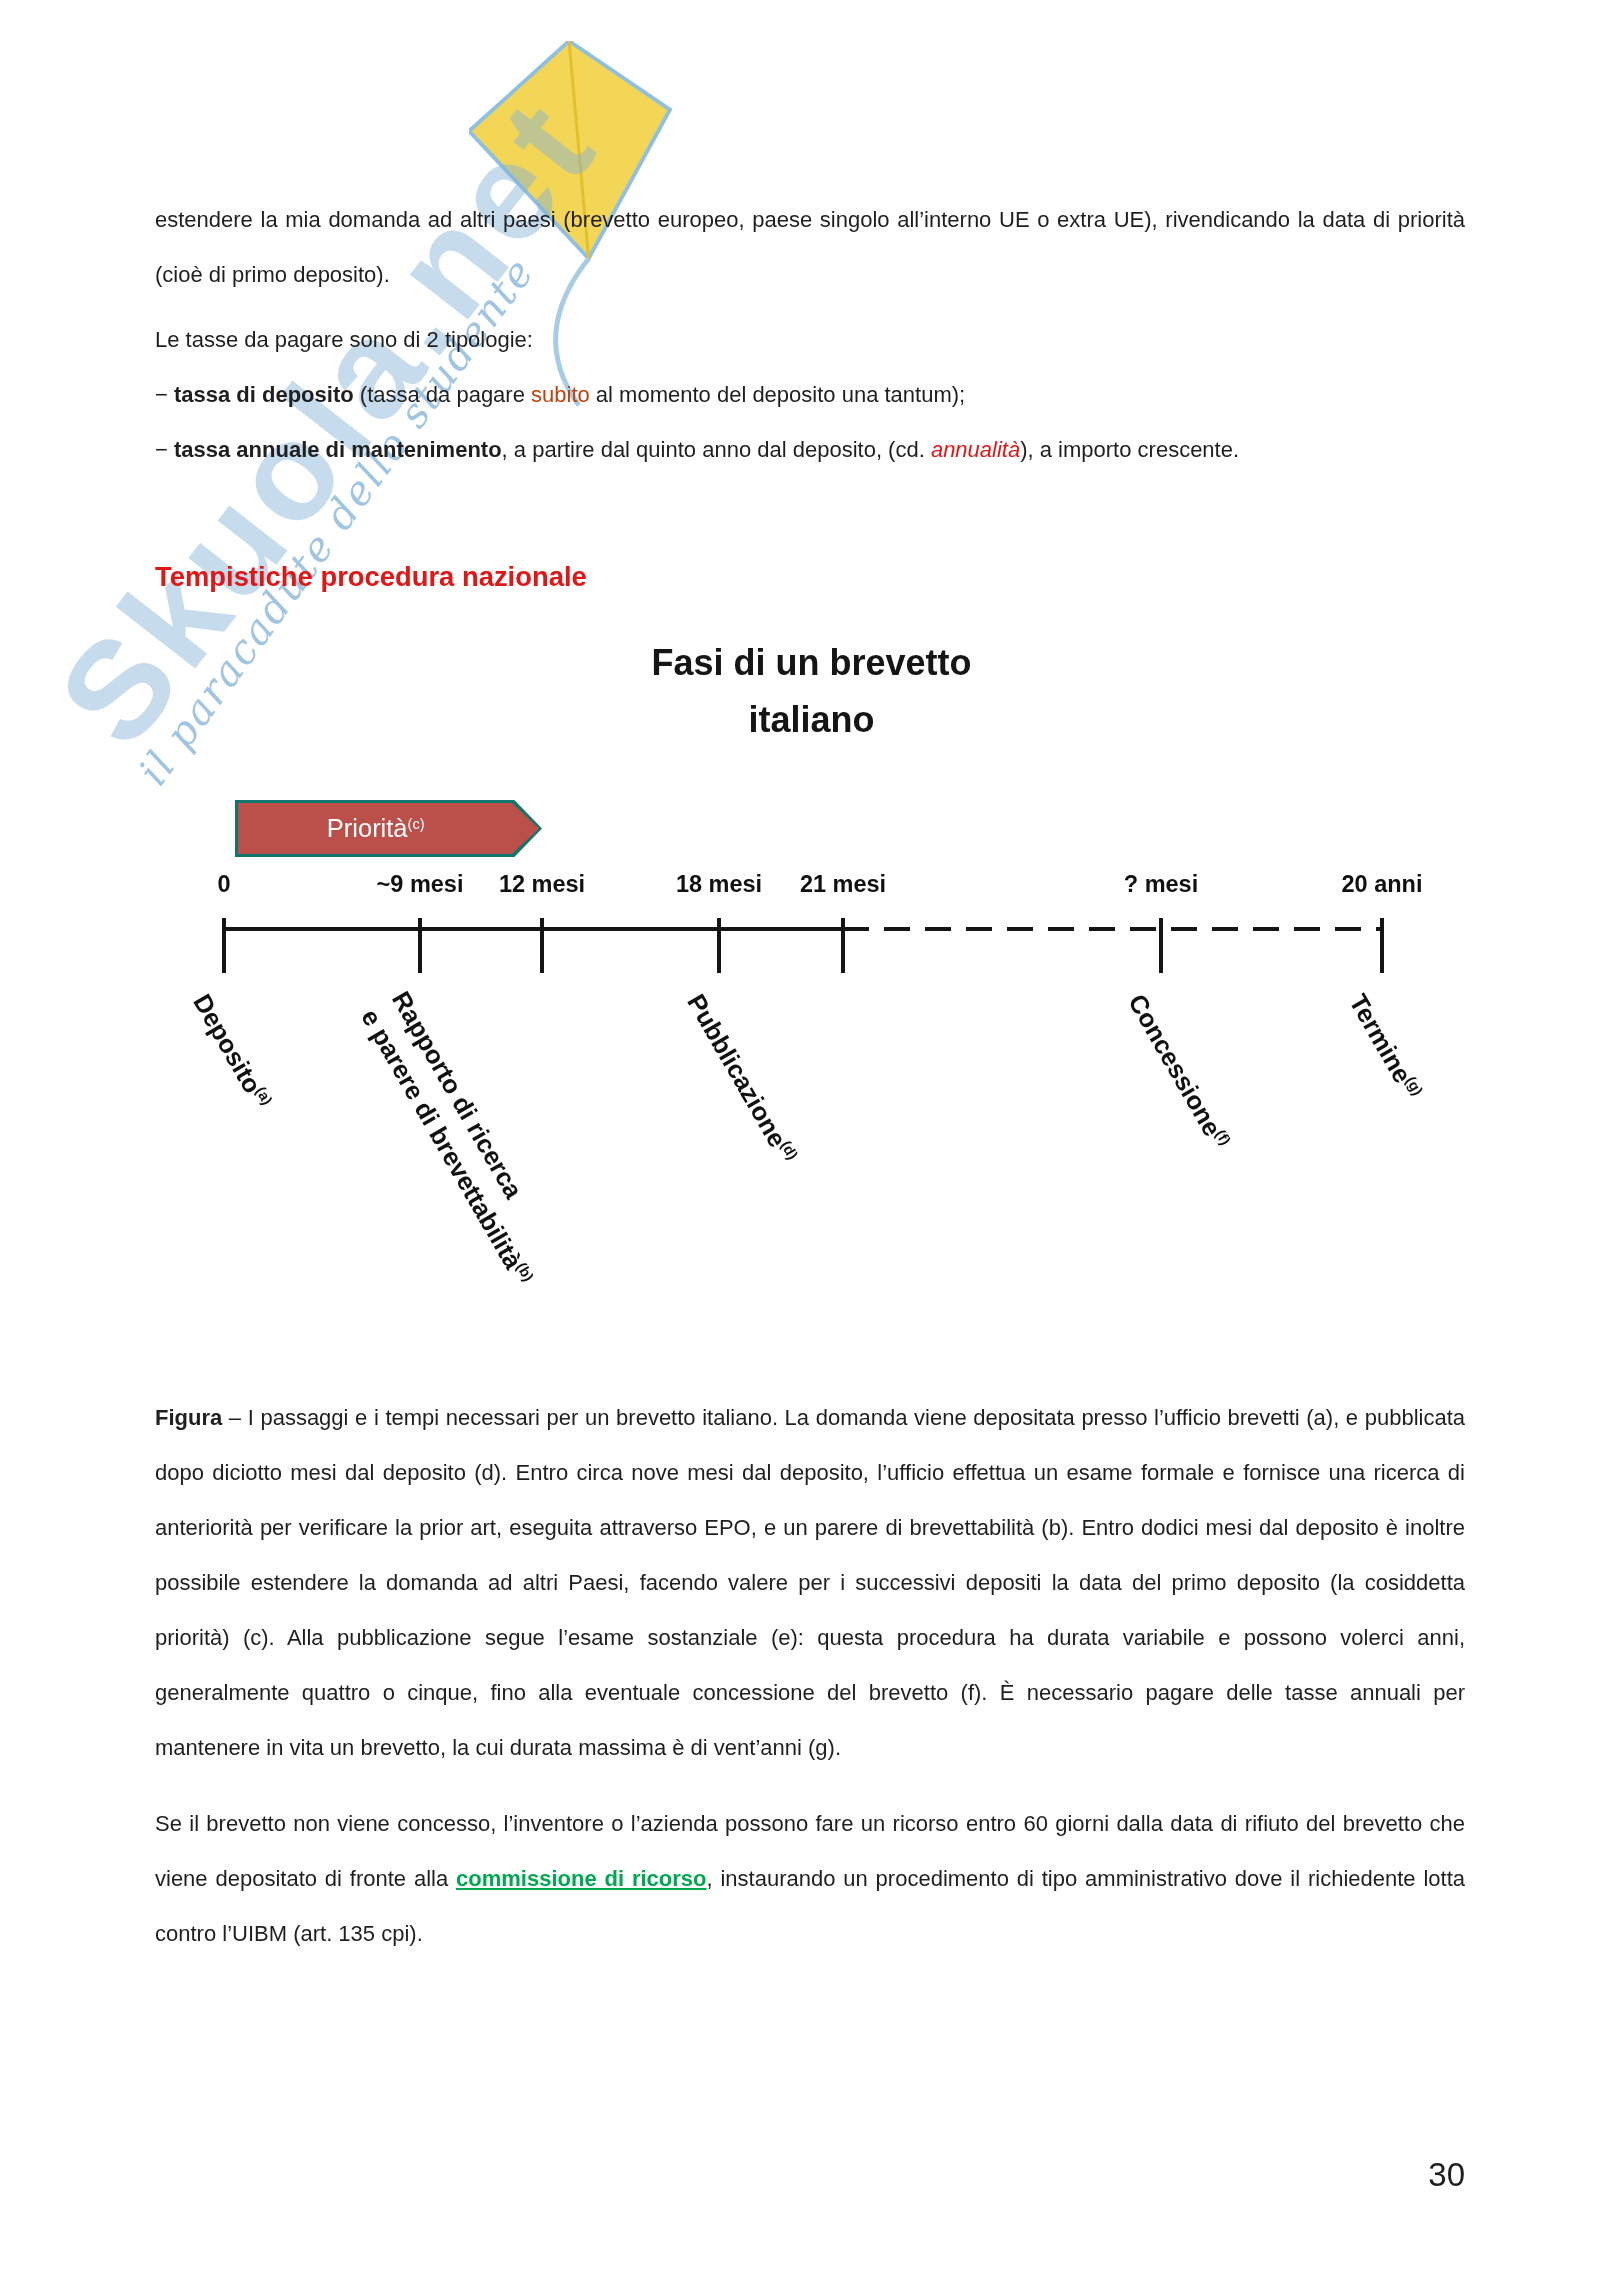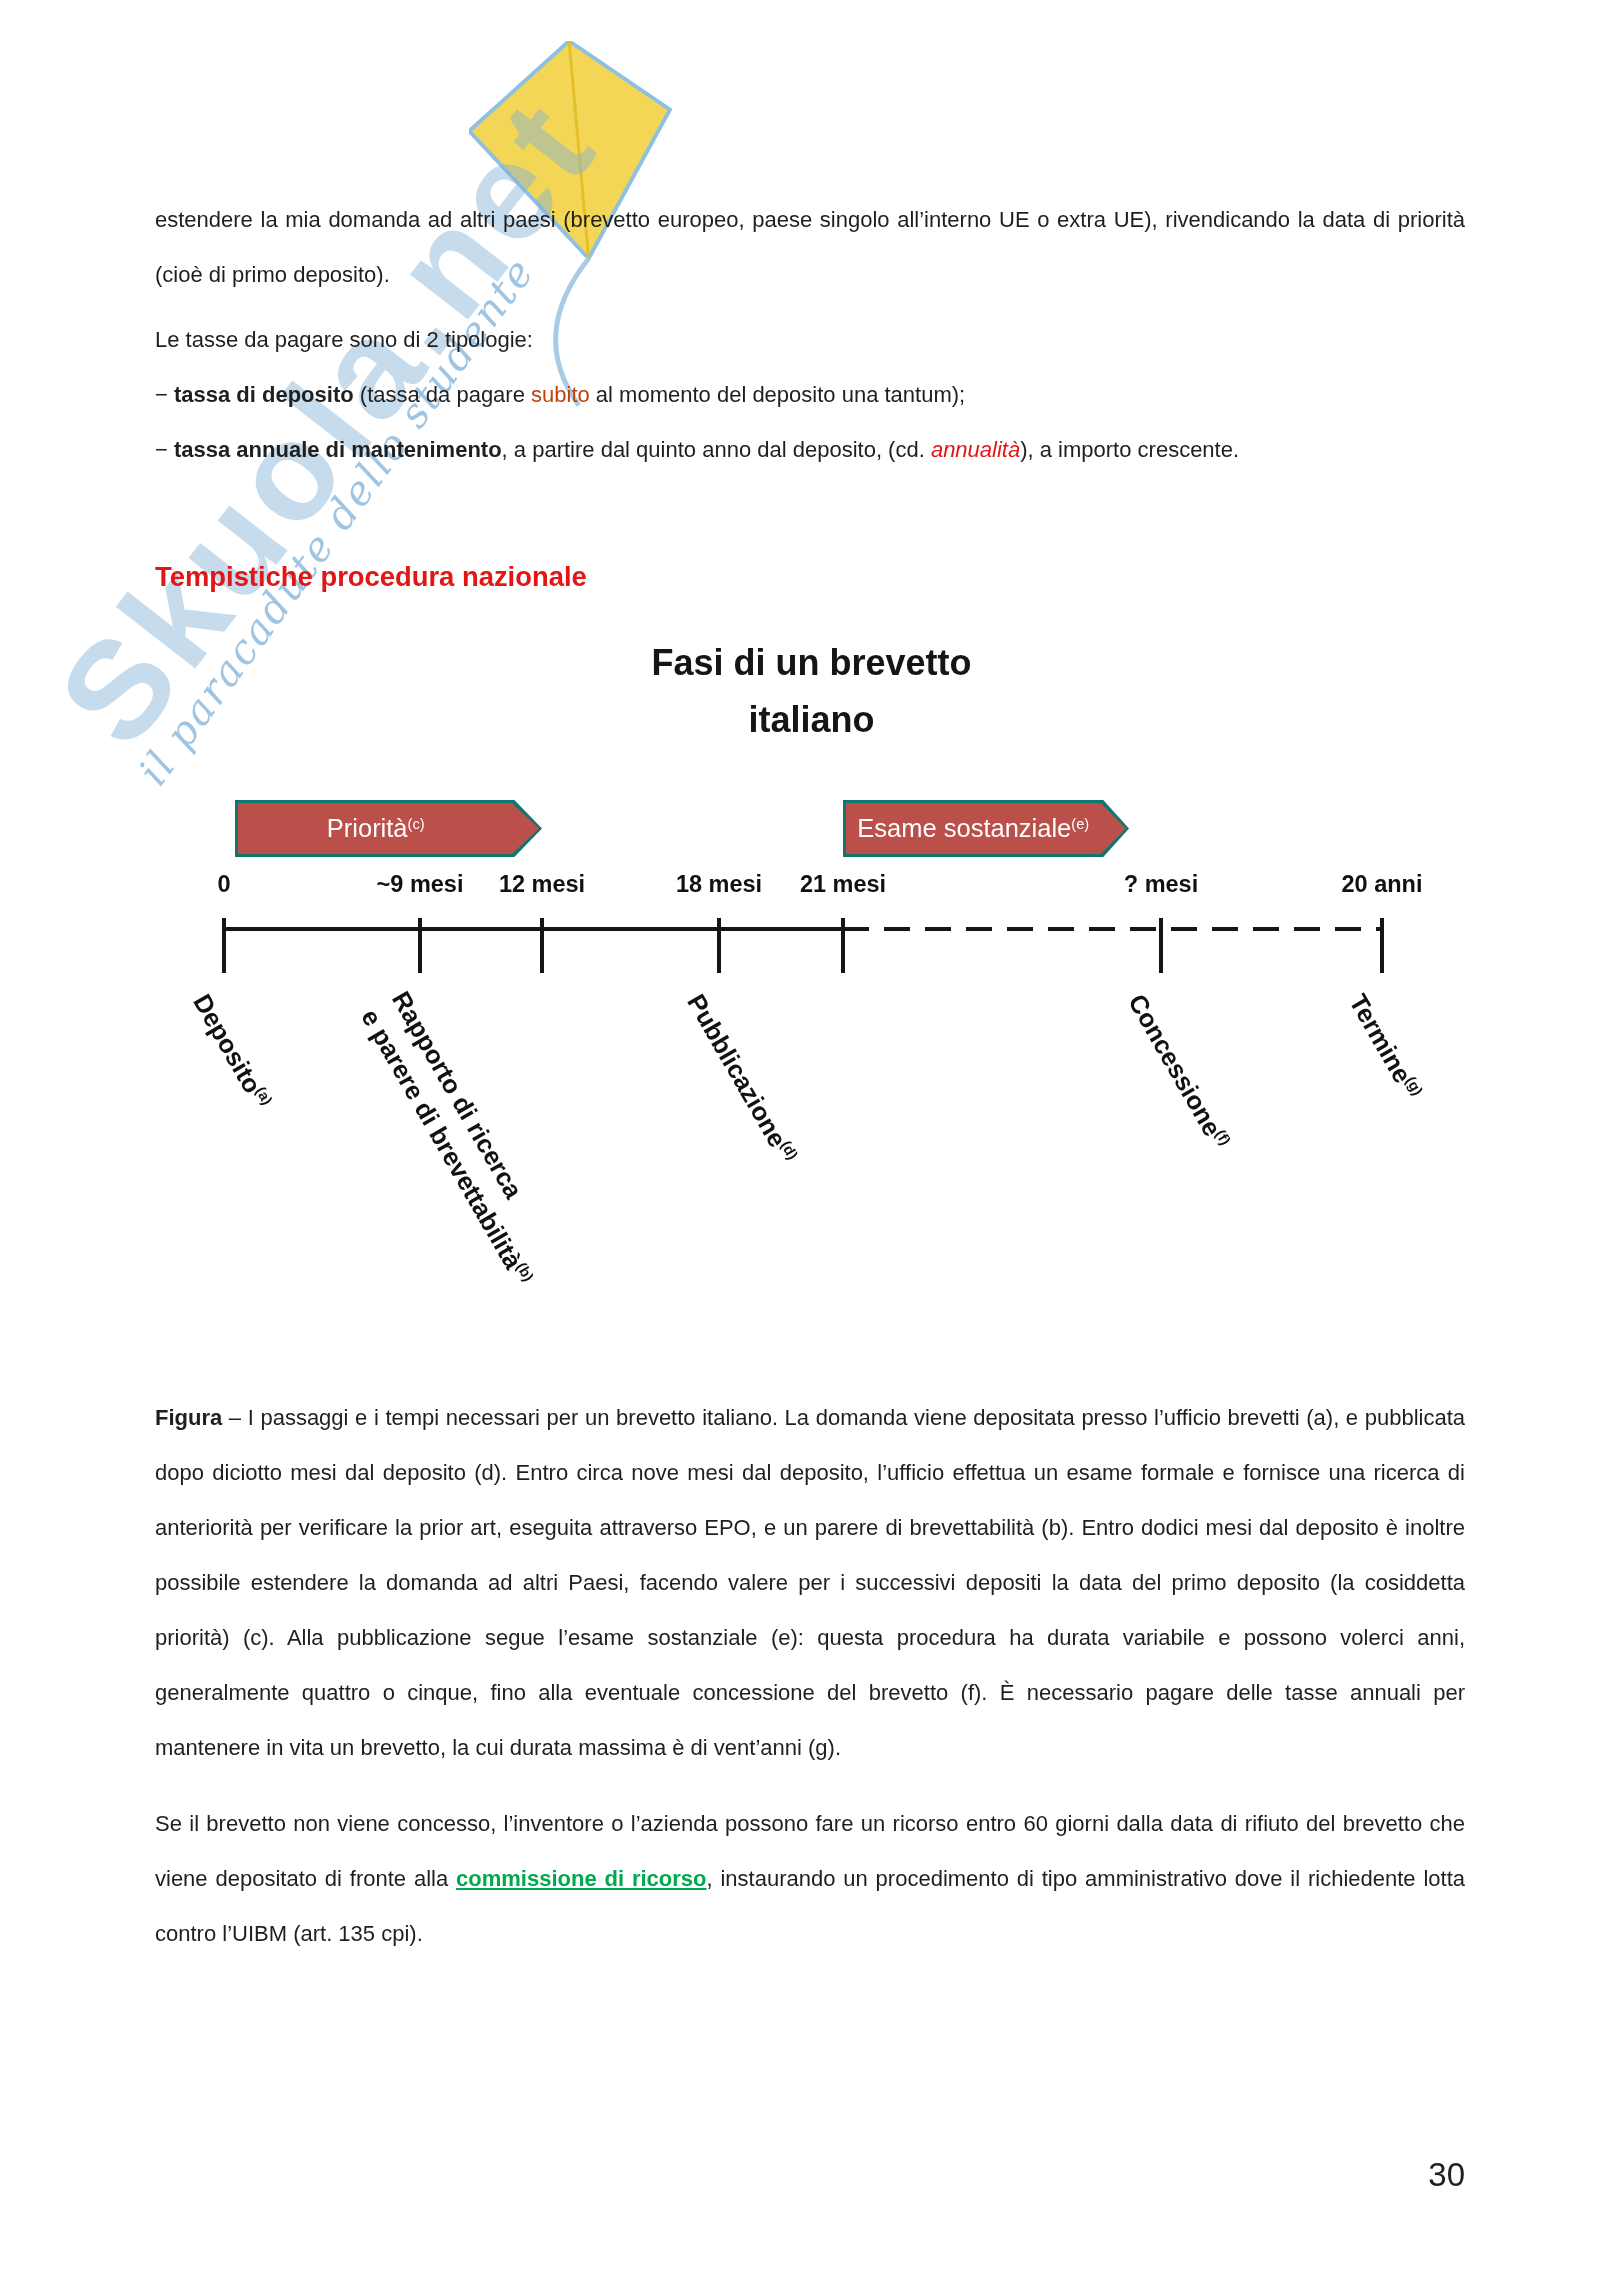--- a/index.html
+++ b/index.html
@@ -132,27 +132,20 @@
     <div>italiano</div>
   </div>
 
   <div class="arrow" style="left:80px; width:307px;">
     <div class="arrow-inner"></div>
     <div class="arrow-label">
         <span>Priorità</span>
         <sup>(c)</sup>
       </div>
   </div>
-  <div class="arrow" style="left:688px; width:286px;">
-    <div class="arrow-inner"></div>
-    <div class="arrow-label">
-        <span>Esame sostanziale</span>
-        <sup>(e)</sup>
-      </div>
-  </div>
 
   <span class="tick-label" style="left:69px;">0</span>
   <span class="tick-label" style="left:265px;">~9 mesi</span>
   <span class="tick-label" style="left:387px;">12 mesi</span>
   <span class="tick-label" style="left:564px;">18 mesi</span>
   <span class="tick-label" style="left:688px;">21 mesi</span>
   <span class="tick-label" style="left:1006px;">? mesi</span>
   <span class="tick-label" style="left:1227px;">20 anni</span>
 
   <div class="tl-line-solid"></div>

